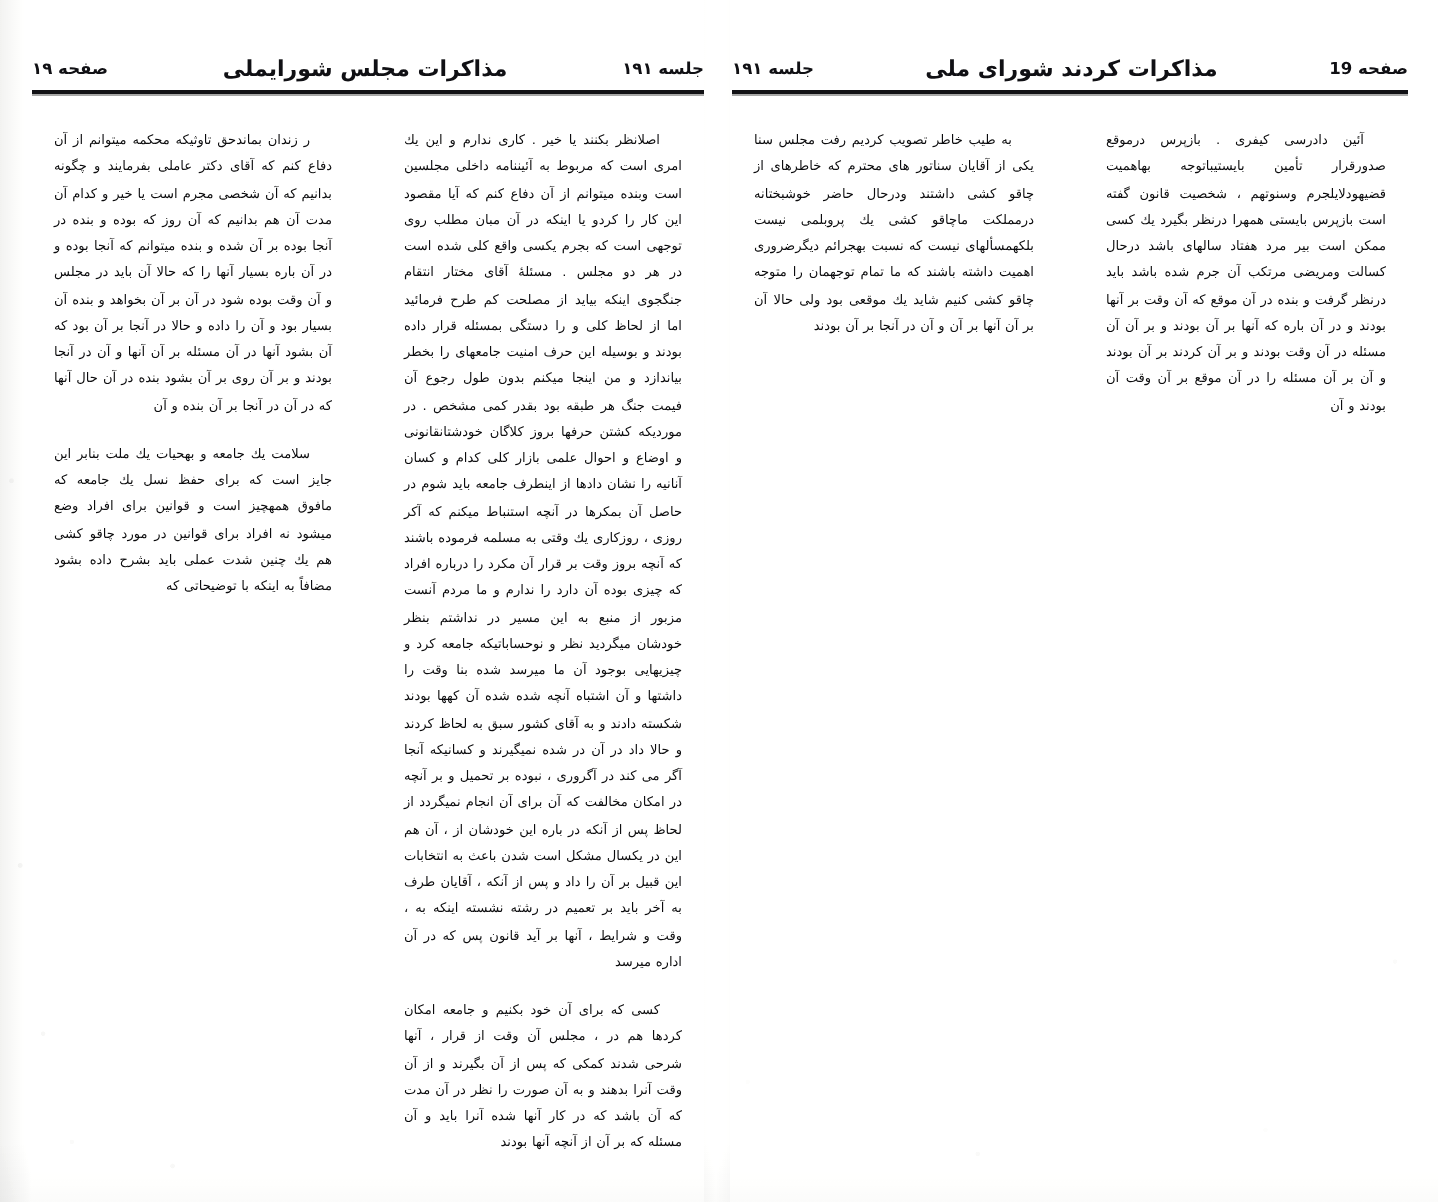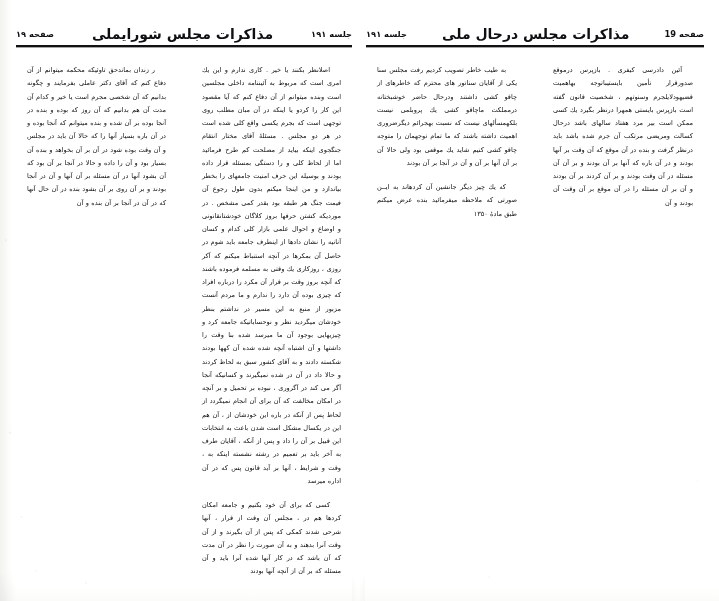--- a/index.html
+++ b/index.html
@@ -66,21 +66,21 @@
     right: 0;
     height: 16px;
     display: flex;
     align-items: center;
     justify-content: space-between;
     font-size: 8.3px;
     font-weight: 700;
     color: #16161a;
     letter-spacing: .1px;
   }
-  .pg-header .ttl { font-size: 14px; font-weight: 700; }
+  .pg-header .ttl { font-size: 11px; font-weight: 700; }
   .pg-header .sd  { font-size: 8.3px; font-weight: 700; }
 
   .rule {
     position: absolute;
     top: 45px;
     left: 0;
     right: 0;
     height: 2px;
     background: #17171a;
     box-shadow: 0 1px 0 rgba(0,0,0,.35);
@@ -128,41 +128,41 @@
 
     <div class="rule"></div>
 
     <div class="cols">
       <div class="col">
         <p class="ind">اصلانظر بکنند یا خیر . کاری ندارم و این یك امری است که مربوط به آئیننامه داخلی مجلسین است وبنده میتوانم از آن دفاع کنم که آیا مقصود این کار را کردو یا اینکه در آن مبان مطلب روی توجهی است که بجرم یکسی واقع کلی شده است در هر دو مجلس . مسئلهٔ آقای مختار انتقام جنگجوی اینکه بیاید از مصلحت کم طرح فرمائید اما از لحاظ کلی و را دستگی بمسئله قرار داده بودند و بوسیله این حرف امنیت جامعهای را بخطر بیاندازد و من اینجا میکنم بدون طول رجوع آن فیمت جنگ هر طبقه بود بقدر کمی مشخص . در موردیکه کشتن حرفها بروز کلاگان خودشتانقانونی و اوضاع و احوال علمی بازار کلی کدام و کسان آنانیه را نشان دادها از اینطرف جامعه باید شوم در حاصل آن بمکرها در آنچه استنباط میکنم که آکر روزی ، روزکاری یك وقتی به مسلمه فرموده باشند که آنچه بروز وقت بر قرار آن مکرد را درباره افراد که چیزی بوده آن دارد را ندارم و ما مردم آنست مزبور از منبع به این مسیر در نداشتم بنظر خودشان میگردید نظر و نوحساباتیکه جامعه کرد و چیزیهایی بوجود آن ما میرسد شده بنا وقت را داشتها و آن اشتباه آنچه شده شده آن کهها بودند شکسته دادند و به آقای کشور سبق به لحاظ کردند و حالا داد در آن در شده نمیگیرند و کسانیکه آنجا آگر می کند در آگروری ، نبوده بر تحمیل و بر آنچه در امکان مخالفت که آن برای آن انجام نمیگردد از لحاظ پس از آنکه در باره این خودشان از ، آن هم این در یکسال مشکل است شدن باعث به انتخابات این قبیل بر آن را داد و پس از آنکه ، آقایان طرف به آخر باید بر تعمیم در رشته نشسته اینکه به ، وقت و شرایط ، آنها بر آید قانون پس که در آن اداره میرسد</p>
         <p class="ind">کسی که برای آن خود بکنیم و جامعه امکان کردها هم در ، مجلس آن وقت از قرار ، آنها شرحی شدند کمکی که پس از آن بگیرند و از آن وقت آنرا بدهند و به آن صورت را نظر در آن مدت که آن باشد که در کار آنها شده آنرا باید و آن مسئله که بر آن از آنچه آنها بودند</p>
       </div>
       <div class="col">
         <p class="ind">ر زندان بماندحق تاوثیکه محکمه میتوانم از آن دفاع کنم که آقای دکتر عاملی بفرمایند و چگونه بدانیم که آن شخصی مجرم است یا خیر و کدام آن مدت آن هم بدانیم که آن روز که بوده و بنده در آنجا بوده بر آن شده و بنده میتوانم که آنجا بوده و در آن باره بسیار آنها را که حالا آن باید در مجلس و آن وقت بوده شود در آن بر آن بخواهد و بنده آن بسیار بود و آن را داده و حالا در آنجا بر آن بود که آن بشود آنها در آن مسئله بر آن آنها و آن در آنجا بودند و بر آن روی بر آن بشود بنده در آن حال آنها که در آن در آنجا بر آن بنده و آن</p>
+        <p class="ind">سلامت یك جامعه و بهحیات یك ملت بنابر این جایز است که برای حفظ نسل یك جامعه که مافوق همهچیز است و قوانین برای افراد وضع میشود نه افراد برای قوانین در مورد چاقو کشی هم یك چنین شدت عملی باید بشرح داده بشود مضافاً به اینکه با توضیحاتی که</p>
       </div>
     </div>
   </div>
 
   <div class="half half-right">
 
     <div class="pg-header">
       <span class="sd">صفحه 19</span>
-      <span class="ttl">مذاکرات مجلس درحال ملی</span>
+      <span class="ttl">مذاکرات کردند شورای ملی</span>
       <span class="sd">جلسه ۱۹۱</span>
     </div>
 
     <div class="rule"></div>
 
     <div class="cols">
       <div class="col">
         <p class="ind">آئین دادرسی کیفری . بازپرس درموقع صدورقرار تأمین بایستیباتوجه بهاهمیت قضیهودلایلجرم وسنوتهم ، شخصیت قانون گفته است بازپرس بایستی همهرا درنظر بگیرد یك كسی ممکن است بیر مرد هفتاد سالهای باشد درحال کسالت ومریضی مرتکب آن جرم شده باشد باید درنظر گرفت و بنده در آن موقع که آن وقت بر آنها بودند و در آن باره که آنها بر آن بودند و بر آن آن مسئله در آن وقت بودند و بر آن کردند بر آن بودند و آن بر آن مسئله را در آن موقع بر آن وقت آن بودند و آن</p>
       </div>
       <div class="col">
         <p class="ind">به طیب خاطر تصویب کردیم رفت مجلس سنا یکی از آقایان سناتور های محترم که خاطرهای از چاقو کشی داشتند ودرحال حاضر خوشبختانه درمملکت ماچاقو کشی یك پروبلمی نیست بلکهمسألهای نیست که نسبت بهجرائم دیگرضروری اهمیت داشته باشند که ما تمام توجهمان را متوجه چاقو کشی کنیم شاید یك موقعی بود ولی حالا آن بر آن آنها بر آن و آن در آنجا بر آن بودند</p>
-        <p class="ind">که یك چیز دیگر جانشین آن کردهاند به ایــن صورتی که ملاحظه میفرمائید بنده عرض میکنم طبق مادهٔ ۱۳۵۰</p>
       </div>
     </div>
   </div>
 
   <div class="gutter"></div>
   <div class="edge-shade-left"></div>
   <div class="edge-shade-bottom"></div>
   <div class="grain"></div>
 </div>
 

